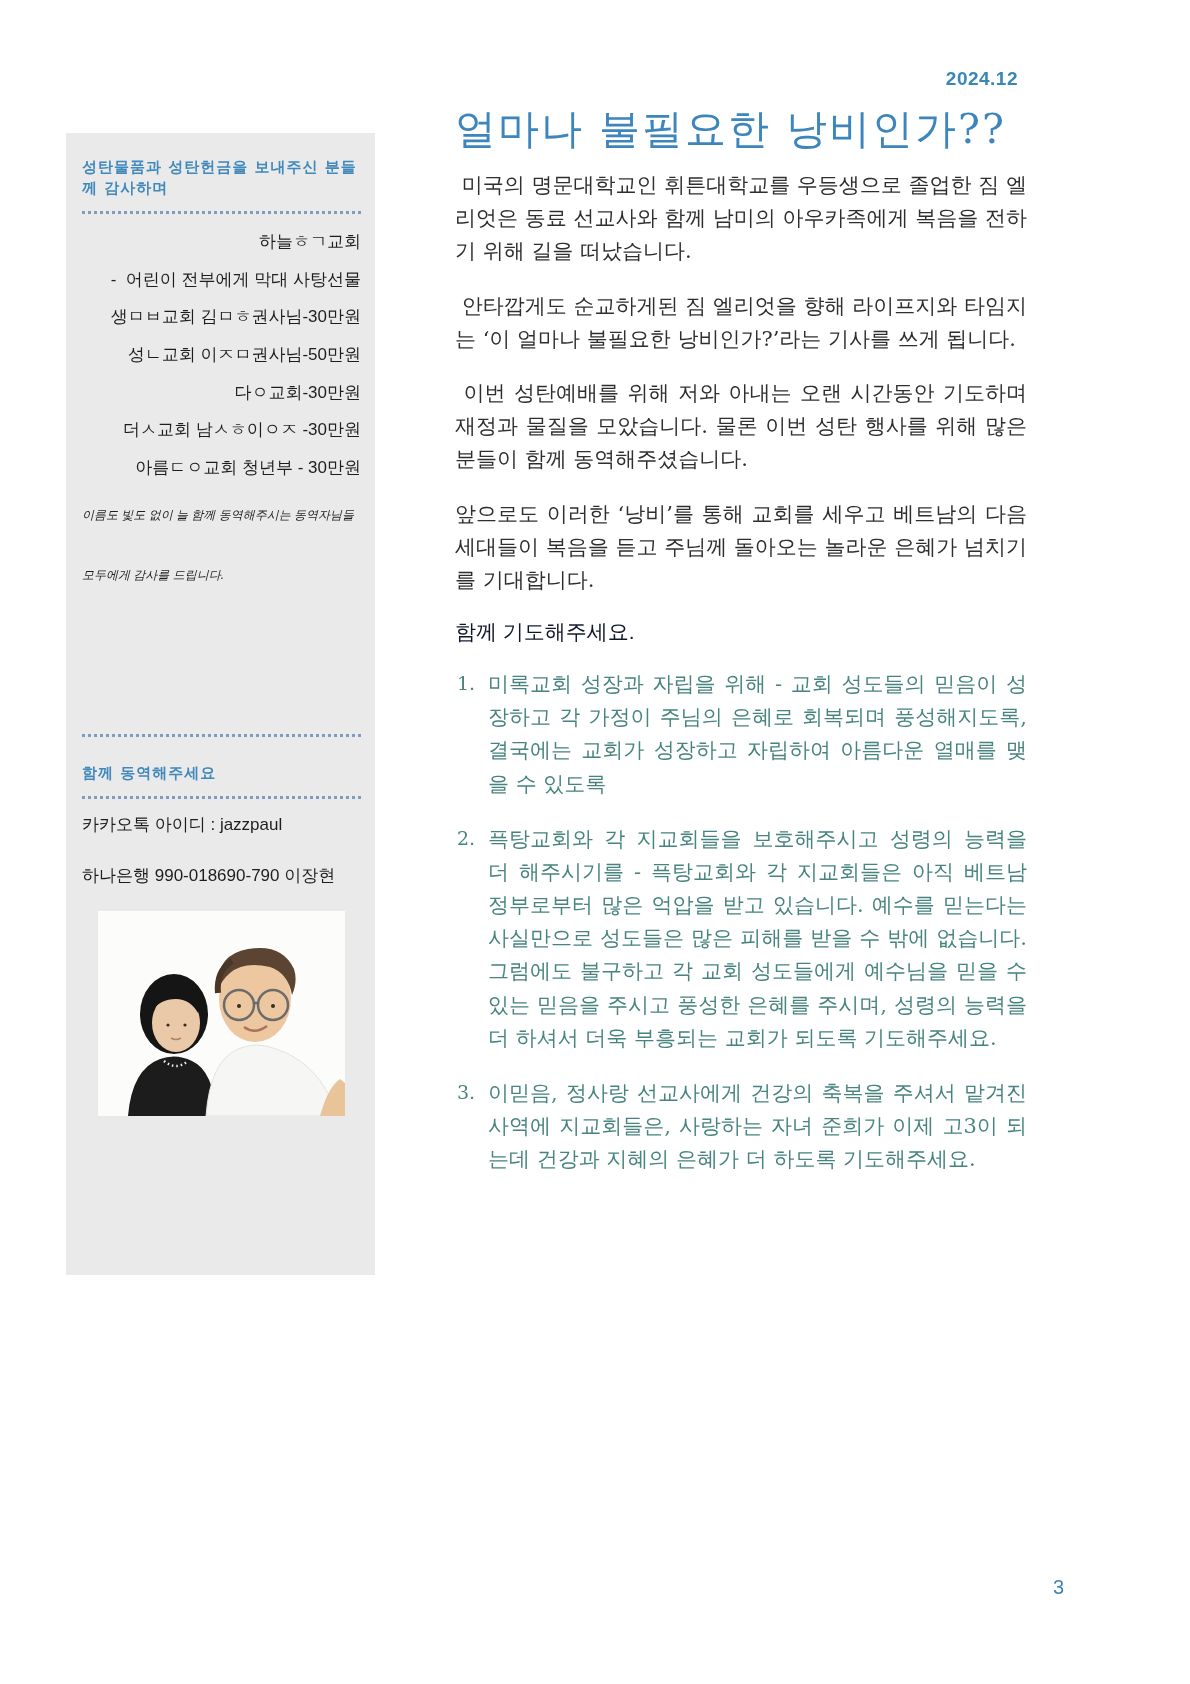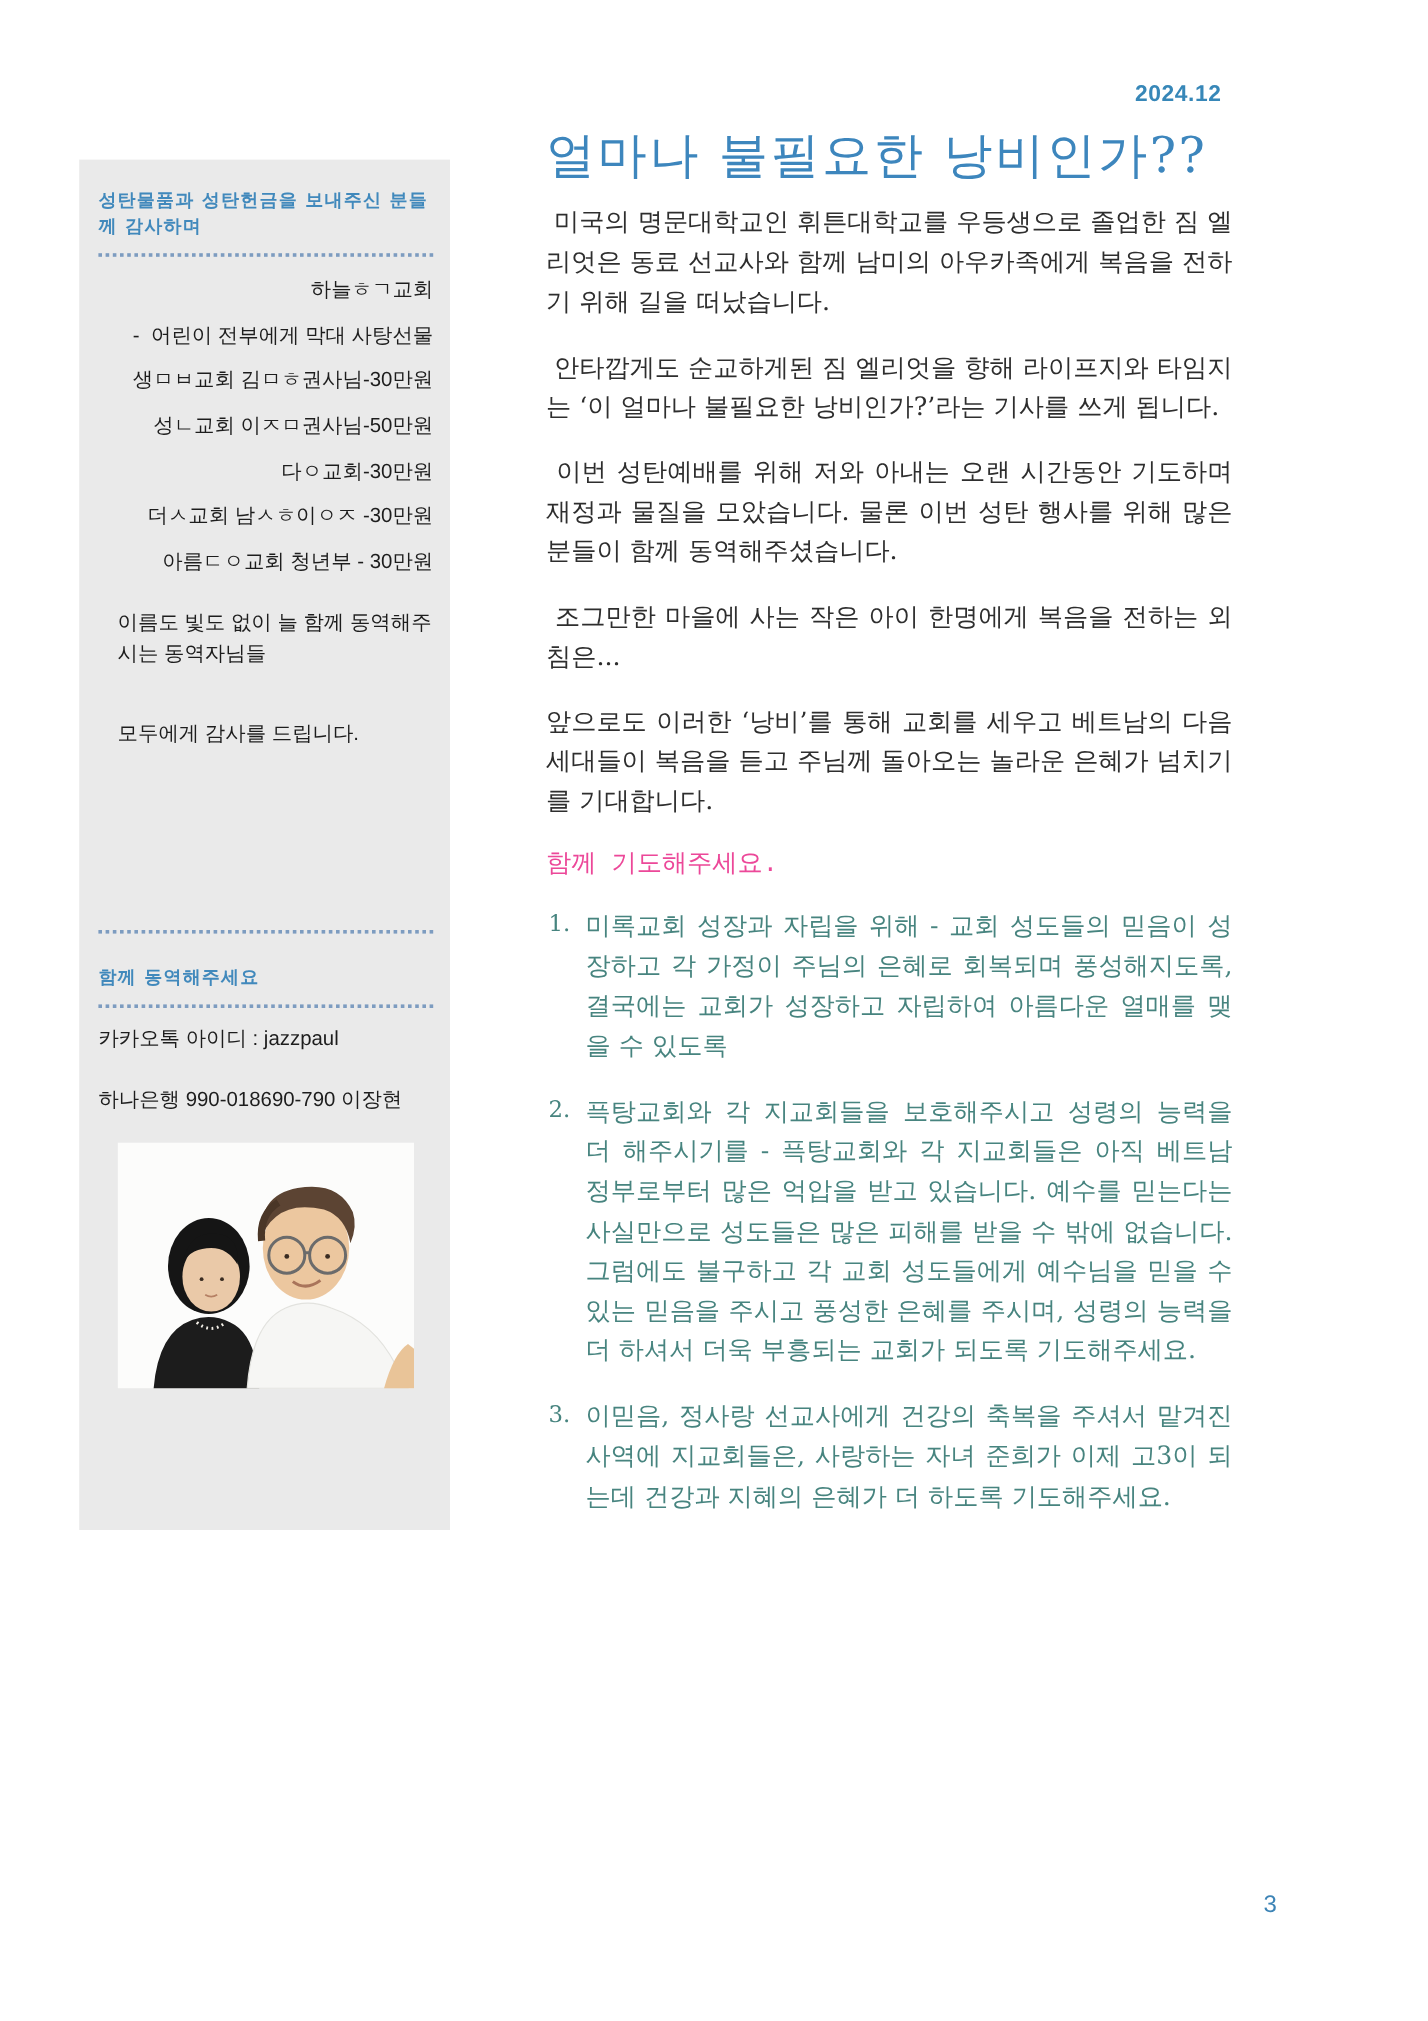--- a/index.html
+++ b/index.html
@@ -27,21 +27,21 @@
     color:#4189bc;font-size:15px;line-height:1.4;letter-spacing:1px;
     margin:6px 0 12px 0;
   }
   .dotted{
     height:0;border-bottom:3px dotted #7d9cc0;margin:0 0 14px 0;
   }
   .donations{list-style:none;margin:16px 0 0 0;padding:0;text-align:right;}
   .donations li{
     font-size:17px;line-height:1.45;margin-bottom:13px;white-space:pre-wrap;
   }
-  .sb-note{font-size:17px;line-height:1.5;margin:26px 0 0 16px;white-space:pre-wrap;}
+  .sb-note{font-size:12px;line-height:1.5;margin:26px 0 0 0;white-space:pre-wrap;font-style:italic;}
   .sb-note + .sb-note{margin-top:42px;}
   .sb-gap{height:150px;}
   .sb-title2{margin-top:26px;}
   .sb-contact{font-size:17px;margin:10px 0 0 0;white-space:pre-wrap;}
   .sb-contact + .sb-contact{margin-top:28px;}
   .photo-wrap{margin:24px 0 0 16px;width:247px;height:205px;}
   
   .main{
     position:absolute;left:455px;top:106px;width:572px;
   }
@@ -49,22 +49,22 @@
     font-family:"DejaVu Serif", serif;
     color:#3d86bd;font-size:41px;line-height:1.15;letter-spacing:2px;
     margin:0 0 16px 0;font-weight:500;
   }
   .para{
     font-family:"DejaVu Serif", serif;
     font-size:21px;line-height:1.58;color:#2e2e2e;
     margin:0 0 21px 0;white-space:pre-wrap;text-align:justify;
   }
   .pray-head{
-    font-family:Liberation Mono, monospace;
-    color:#ec4899;font-size:21px;margin:4px 0 22px 0;
+    font-family:Liberation Sans, sans-serif;
+    color:#0f172a;font-size:21px;margin:4px 0 22px 0;
   }
   ol.prayers{
     list-style:none;margin:0;padding:0;counter-reset:pr;
   }
   ol.prayers li{
     position:relative;counter-increment:pr;
     font-family:"DejaVu Serif", serif;
     color:#47847f;font-size:21px;line-height:1.58;
     padding-left:33px;margin-bottom:22px;white-space:pre-wrap;text-align:justify;
   }
@@ -144,21 +144,20 @@
   <h1 class="a-title">얼마나 불필요한 낭비인가??</h1>
 
   <div>
 
       <p class="para"> 미국의 명문대학교인 휘튼대학교를 우등생으로 졸업한 짐 엘리엇은 동료 선교사와 함께 남미의 아우카족에게 복음을 전하기 위해 길을 떠났습니다.</p>
 
       <p class="para"> 안타깝게도 순교하게된 짐 엘리엇을 향해 라이프지와 타임지는 ‘이 얼마나 불필요한 낭비인가?’라는 기사를 쓰게 됩니다.</p>
 
       <p class="para"> 이번 성탄예배를 위해 저와 아내는 오랜 시간동안 기도하며 재정과 물질을 모았습니다. 물론 이번 성탄 행사를 위해 많은 분들이 함께 동역해주셨습니다.</p>
 
-      <p class="para"> 조그만한 마을에 사는 작은 아이 한명에게 복음을 전하는 외침은...</p>
 
 
       <p class="para">앞으로도 이러한 ‘낭비’를 통해 교회를 세우고 베트남의 다음 세대들이 복음을 듣고 주님께 돌아오는 놀라운 은혜가 넘치기를 기대합니다.</p>
     </div>
 
   <p class="pray-head">함께 기도해주세요.</p>
 
   <ol class="prayers">
 
       <li>미록교회 성장과 자립을 위해 - 교회 성도들의 믿음이 성장하고 각 가정이 주님의 은혜로 회복되며 풍성해지도록, 결국에는 교회가 성장하고 자립하여 아름다운 열매를 맺을 수 있도록</li>

